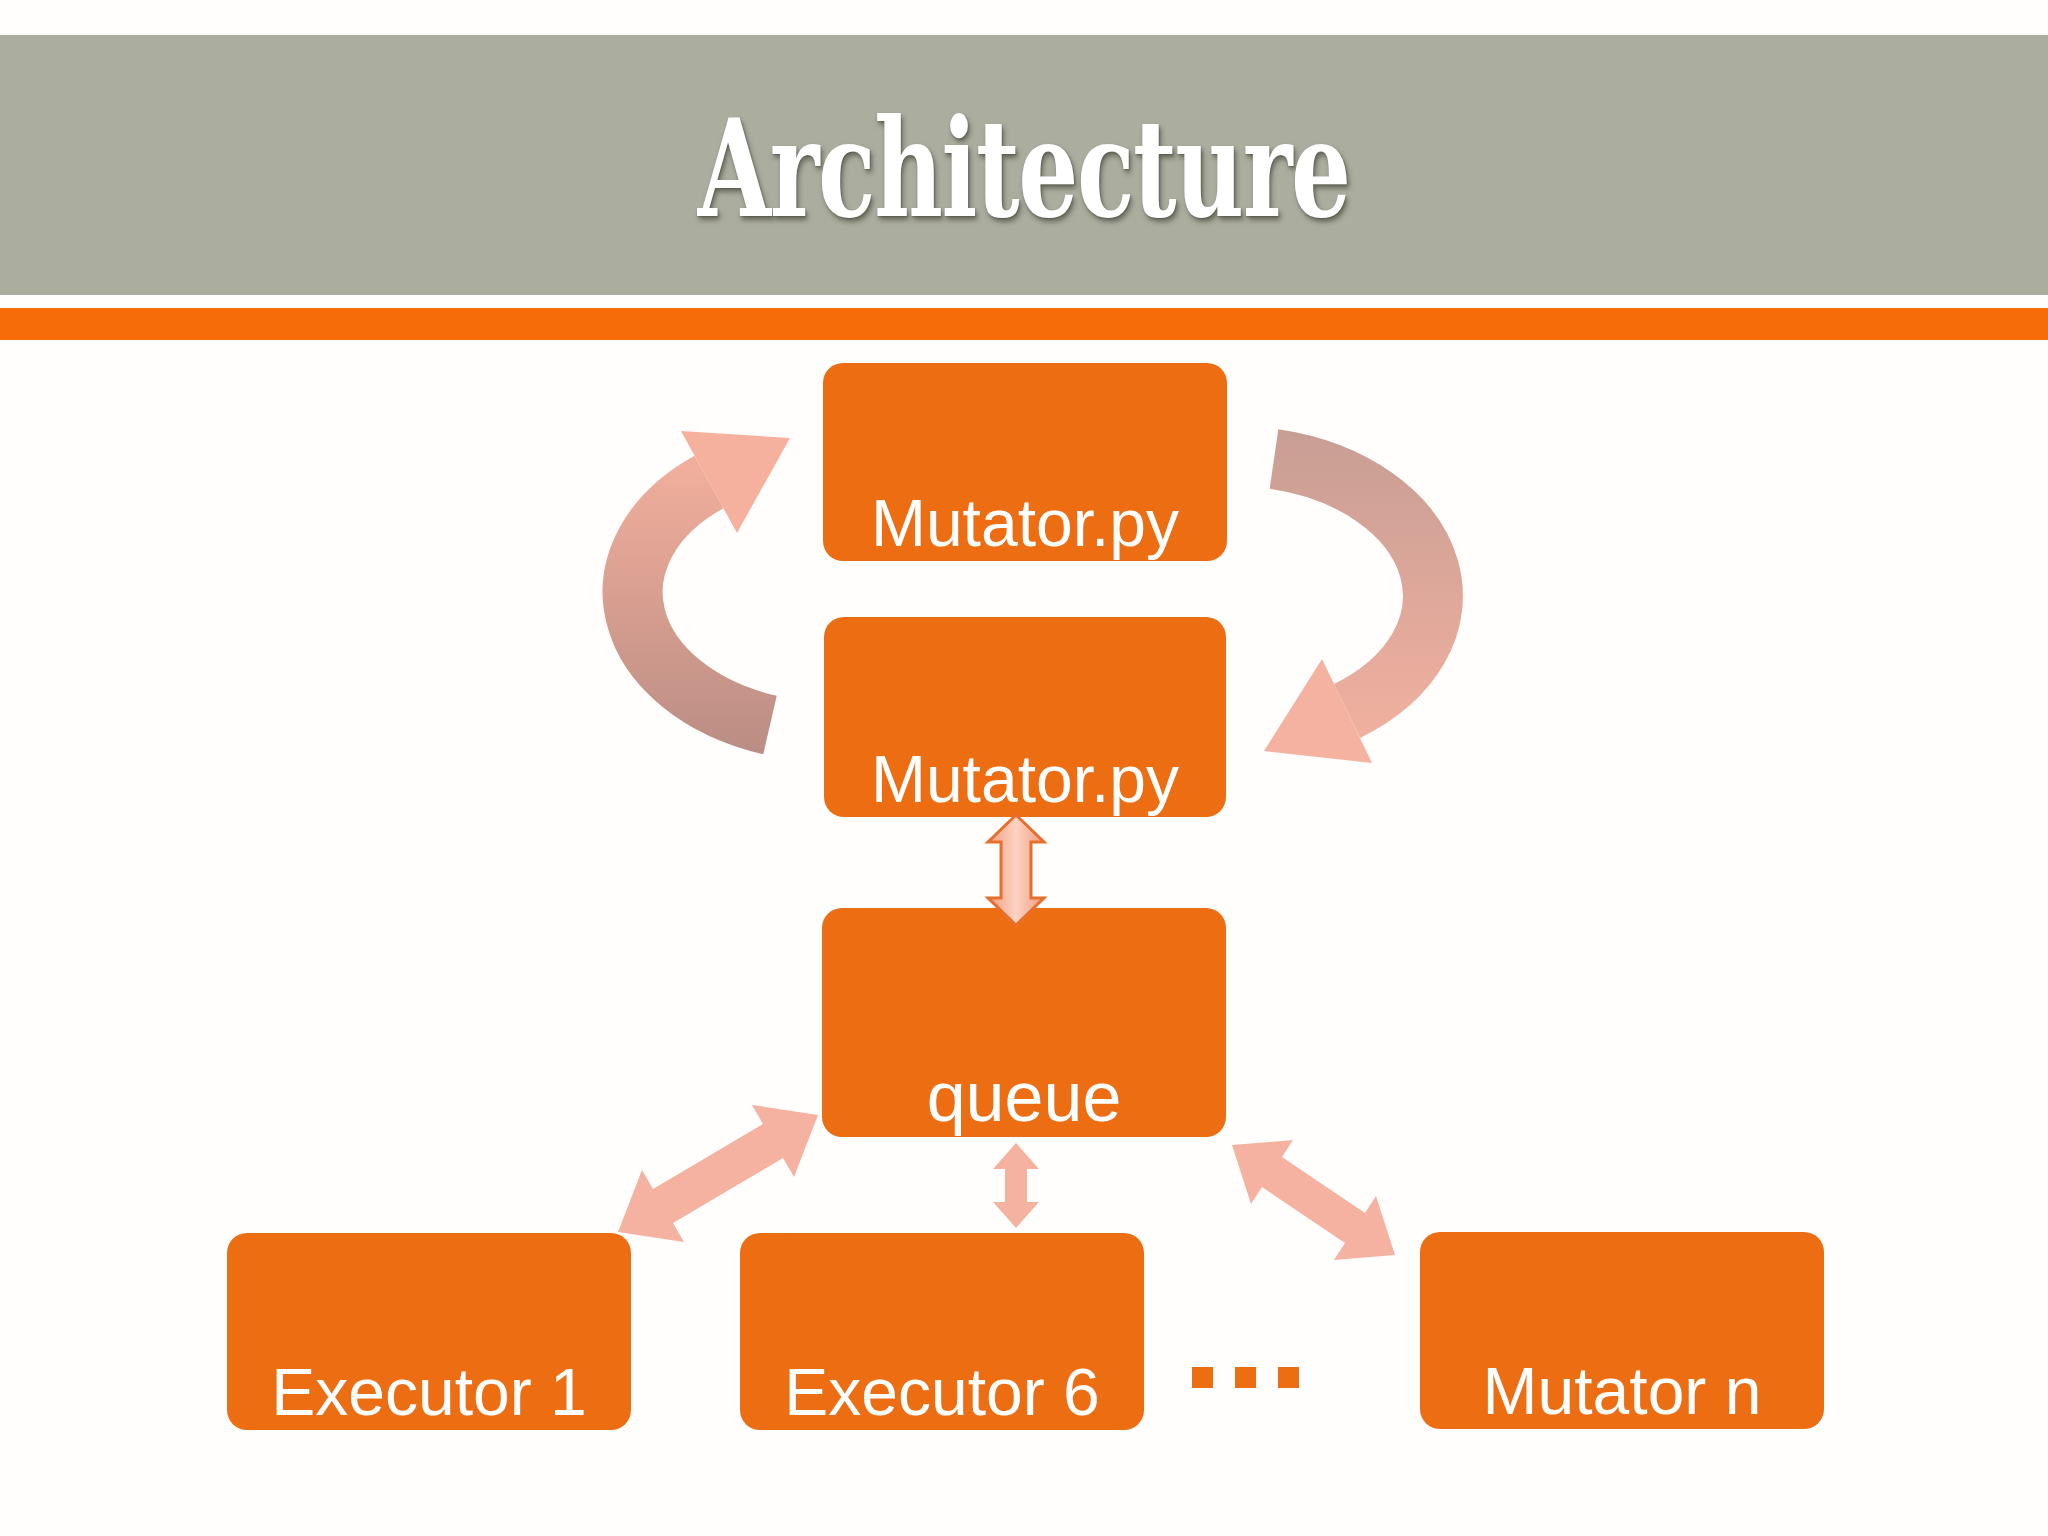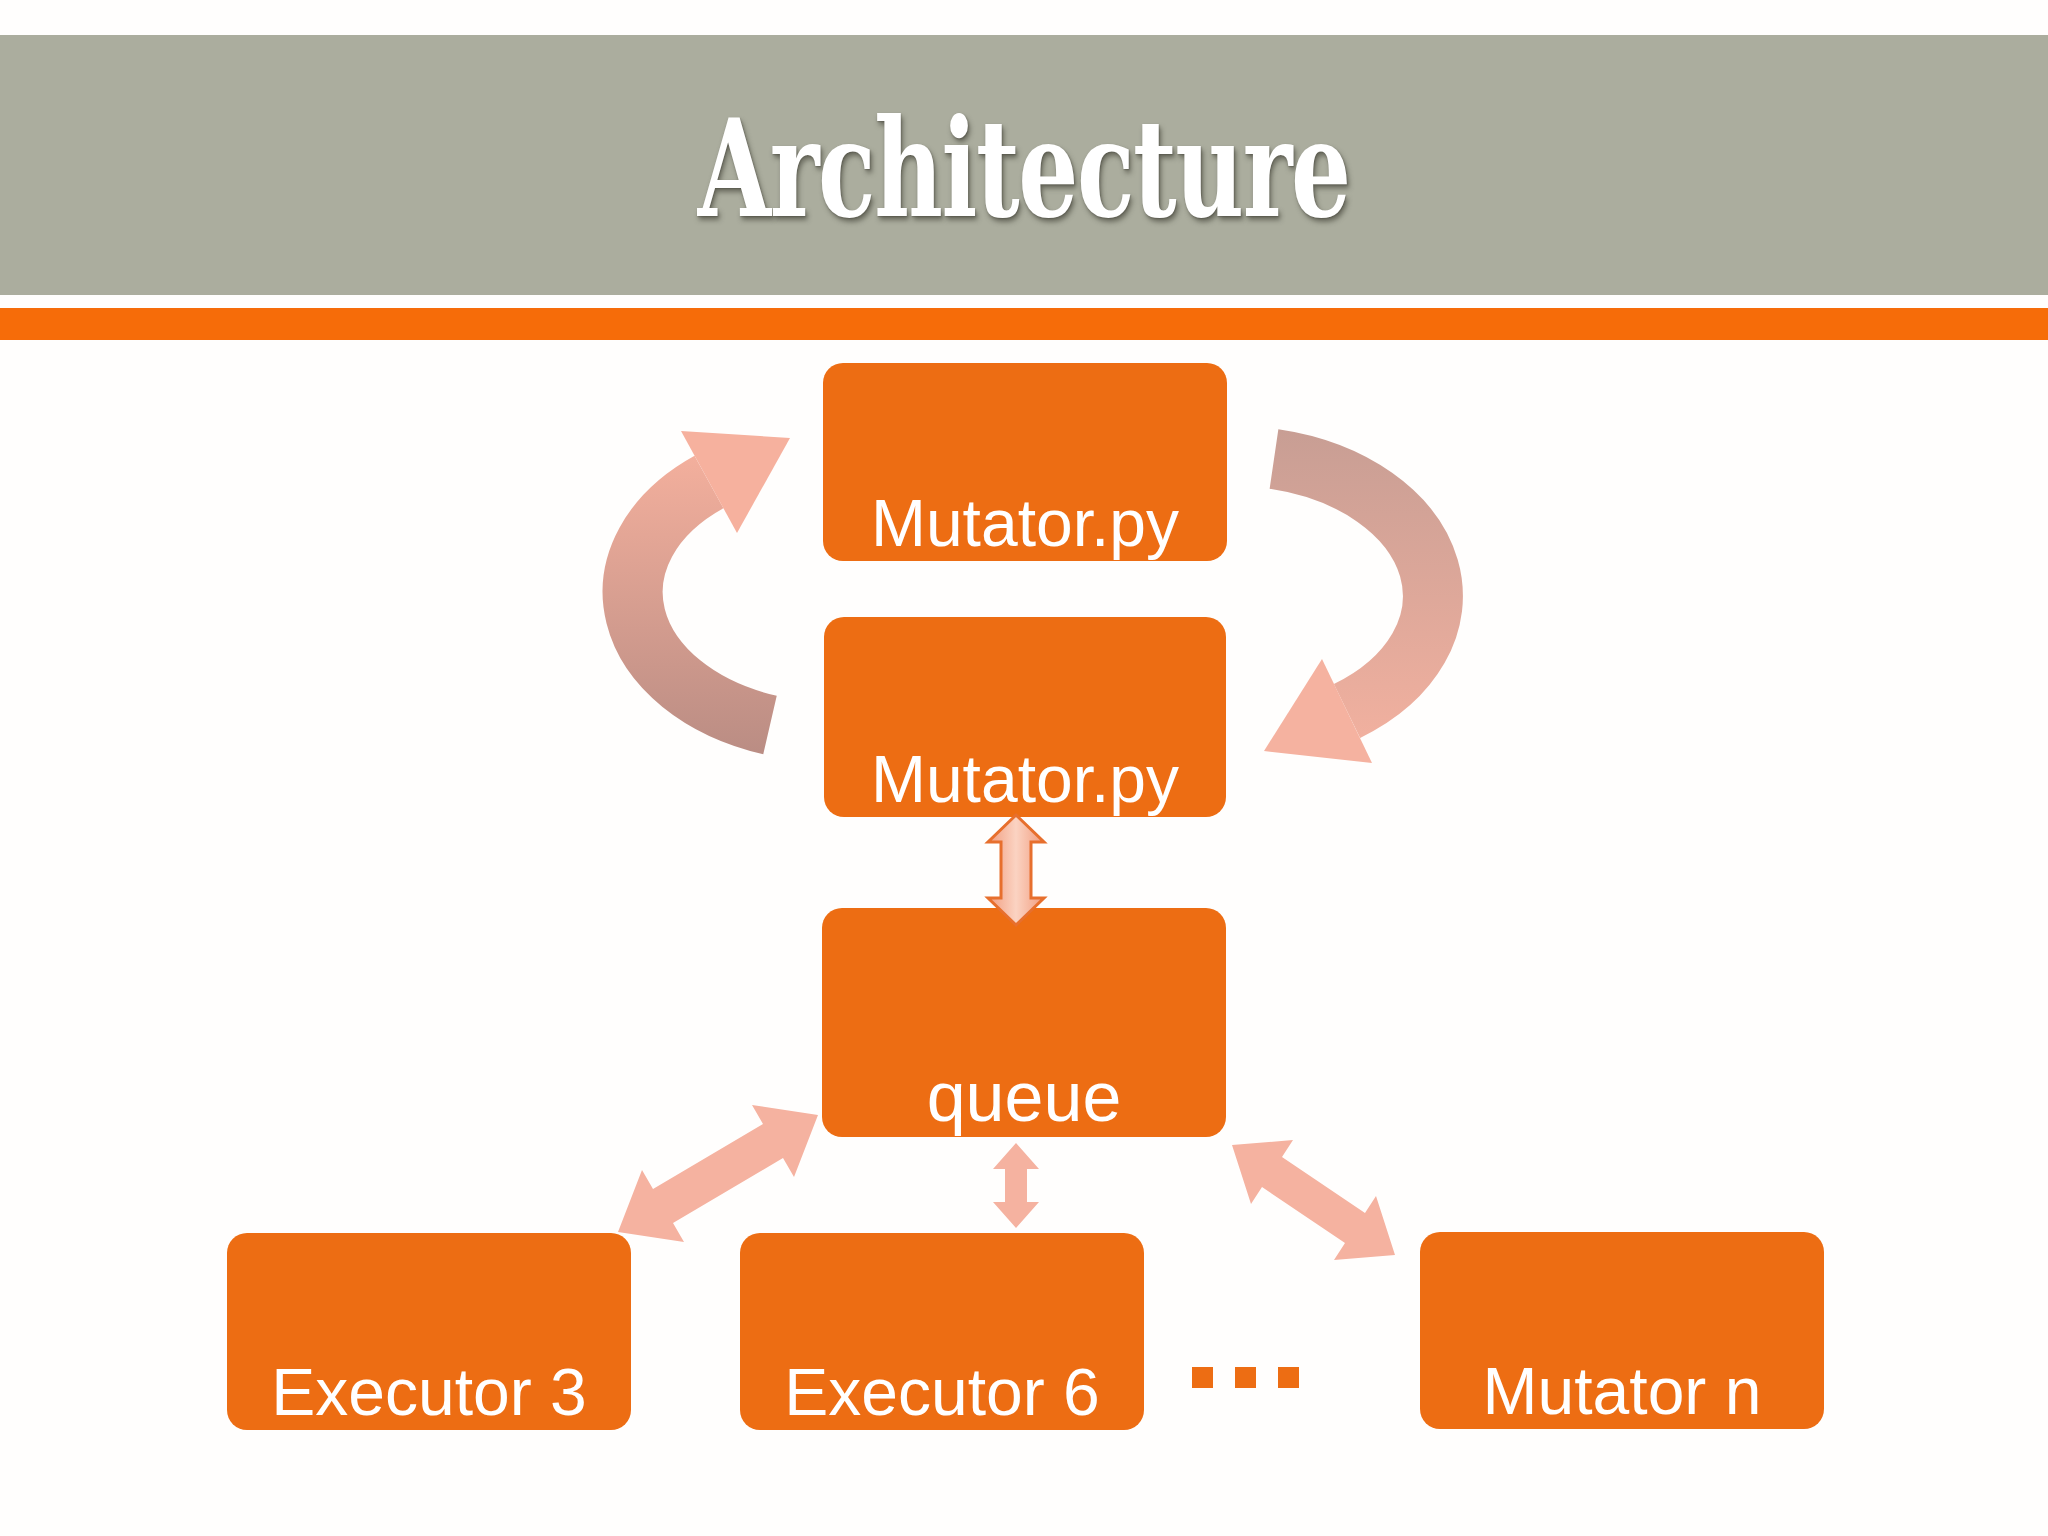--- a/index.html
+++ b/index.html
@@ -105,21 +105,21 @@
     <div class="node node-mutator">
       <span>Mutator.py</span>
     </div>
     <div class="node node-fuzzer">
       <span>Mutator.py</span>
     </div>
     <div class="node node-queue">
       <span>queue</span>
     </div>
     <div class="node node-executor1">
-      <span>Executor 3</span>
+      <span>Executor 1</span>
     </div>
     <div class="node node-executor2">
       <span>Executor 6</span>
     </div>
     <div class="node node-executorn">
       <span>Mutator n</span>
     </div>
 
     <div class="ellipsis" role="img" aria-label="...">
       <span class="dot"></span>

